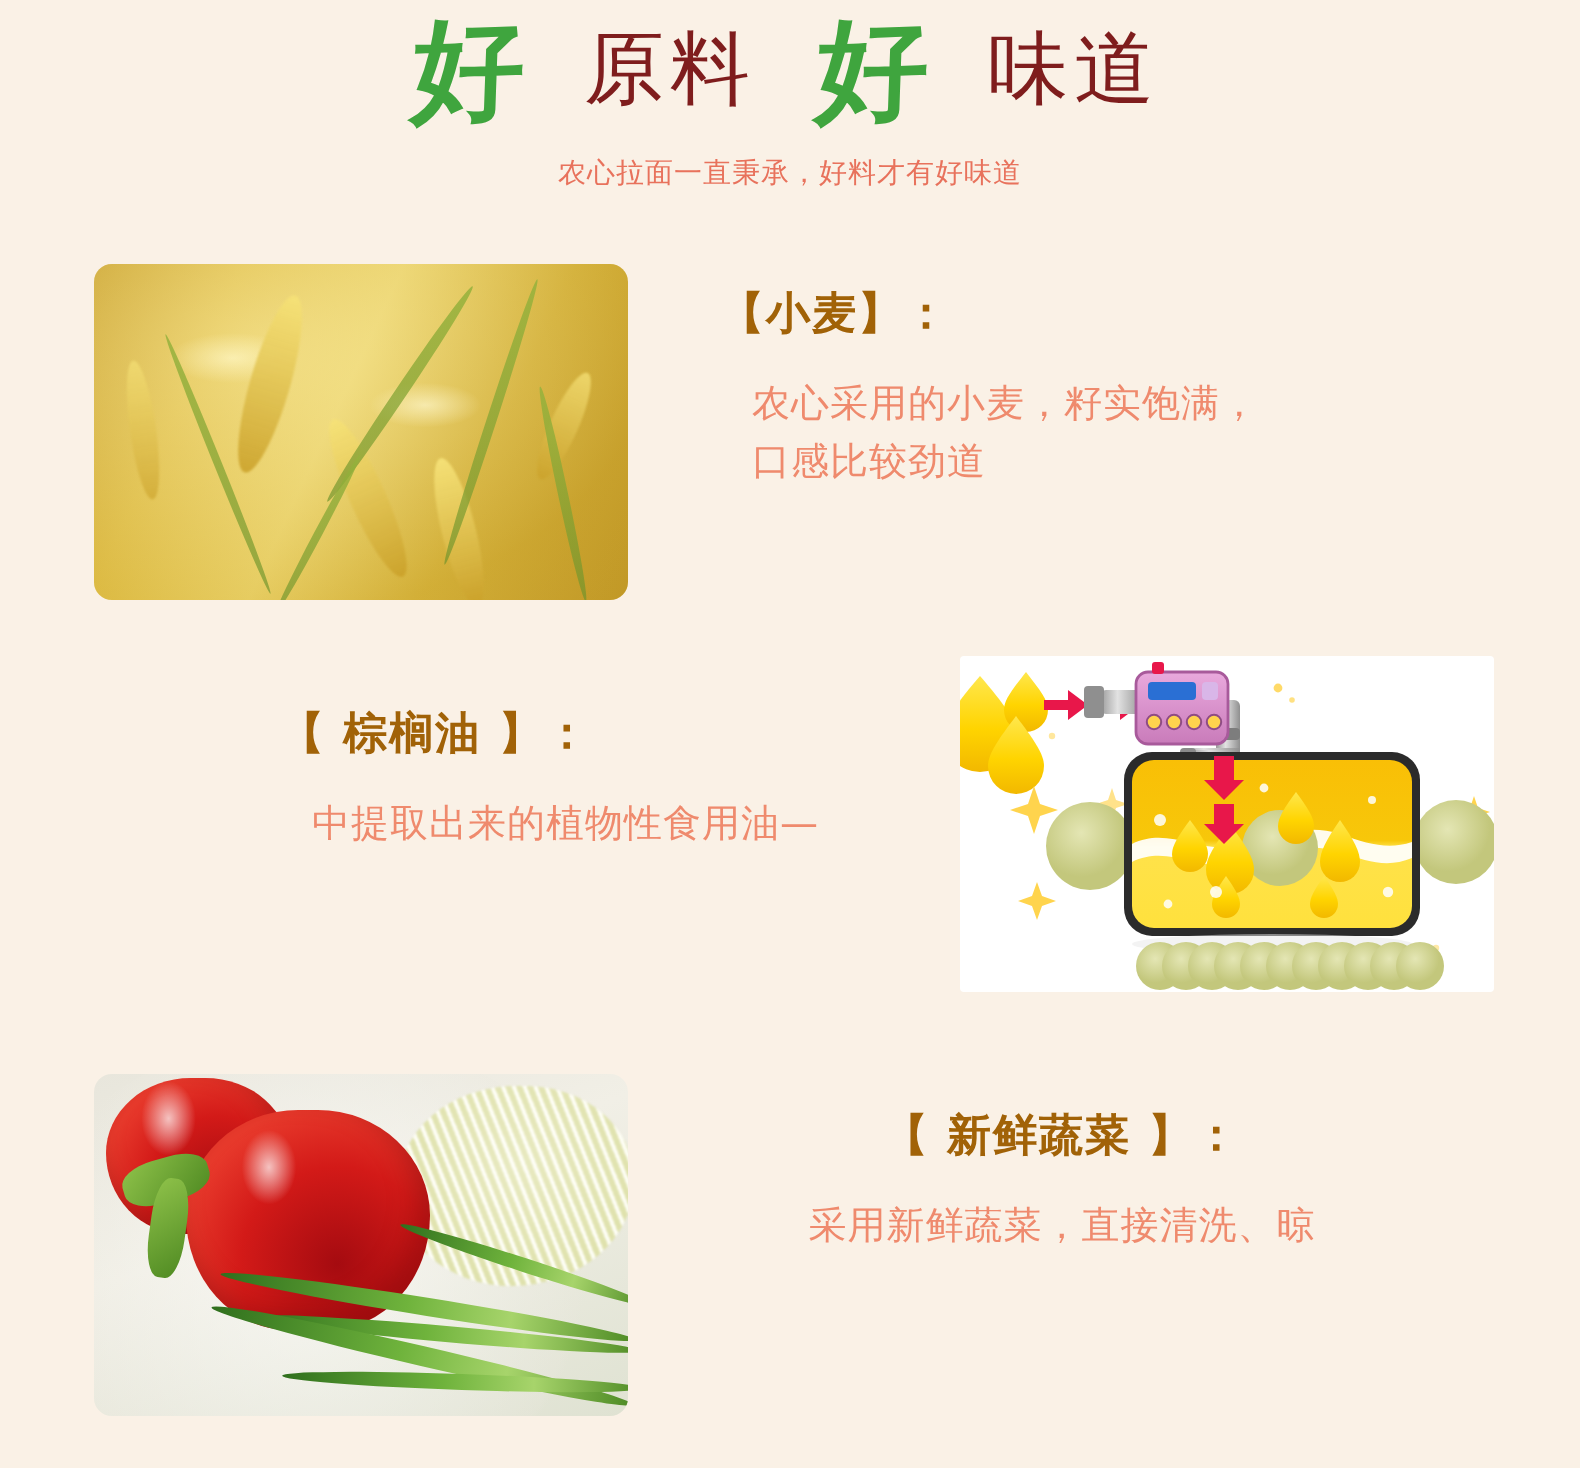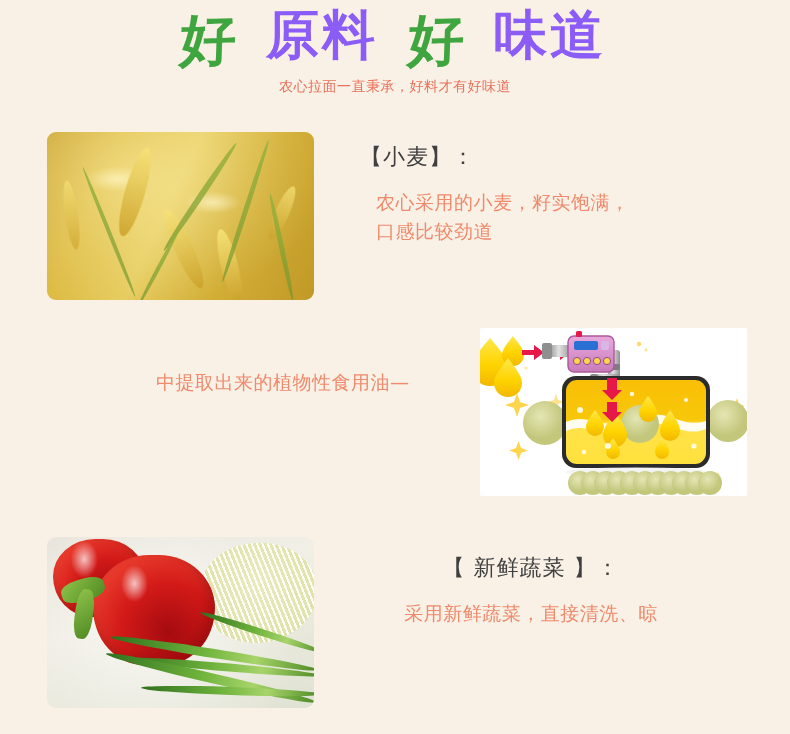--- a/index.html
+++ b/index.html
@@ -35,23 +35,23 @@
   .hw-green {
     font-size: 56px;
     font-weight: bold;
     color: #3fa53e;
     letter-spacing: 0px;
     vertical-align: -4px;
     display: inline-block;
     transform: skewX(-4deg) rotate(-2deg);
   }
   .hw-dark {
-    font-size: 53px;
-    font-weight: bold;
-    color: #8b5cf6;
+    font-size: 40px;
+    font-weight: normal;
+    color: #7f1d1d;
     letter-spacing: 3px;
     vertical-align: 2px;
     display: inline-block;
     padding: 0 4px;
   }
   .gap {
     display: inline-block;
     width: 26px;
   }
   .subtitle {
@@ -73,22 +73,22 @@
   .photo {
     position: absolute;
     border-radius: 9px;
     overflow: hidden;
   }
   .text-block {
     position: absolute;
   }
   .item-title {
     font-size: 22px;
-    font-weight: normal;
-    color: #404040;
+    font-weight: bold;
+    color: #a16207;
     letter-spacing: 1px;
     margin: 0 0 16px 0;
     white-space: nowrap;
   }
   .item-body {
     font-size: 19px;
     color: #ef8a6d;
     line-height: 1.55;
     margin: 16px;
     letter-spacing: 0.5px;
@@ -320,20 +320,21 @@
         <circle cx="178" cy="155" r="12" fill="url(#cakeG)"></circle>
         <circle cx="191" cy="155" r="12" fill="url(#cakeG)"></circle>
         <circle cx="204" cy="155" r="12" fill="url(#cakeG)"></circle>
         <circle cx="217" cy="155" r="12" fill="url(#cakeG)"></circle>
         <circle cx="230" cy="155" r="12" fill="url(#cakeG)"></circle>
       </g>
     </svg>
   </div>
 
   <div class="text-block" style="left:140px;top:352px;width:330px;">
+    <div class="item-title">【 棕榈油 】：</div>
     <div class="item-body">
       <div>中提取出来的植物性食用油—</div>
     </div>
   </div>
 </div>
 
 <div class="section">
 
   <div class="photo veg">
     <div class="plate" style="left:-40px;top:-20px;width:300px;height:230px;"></div>

